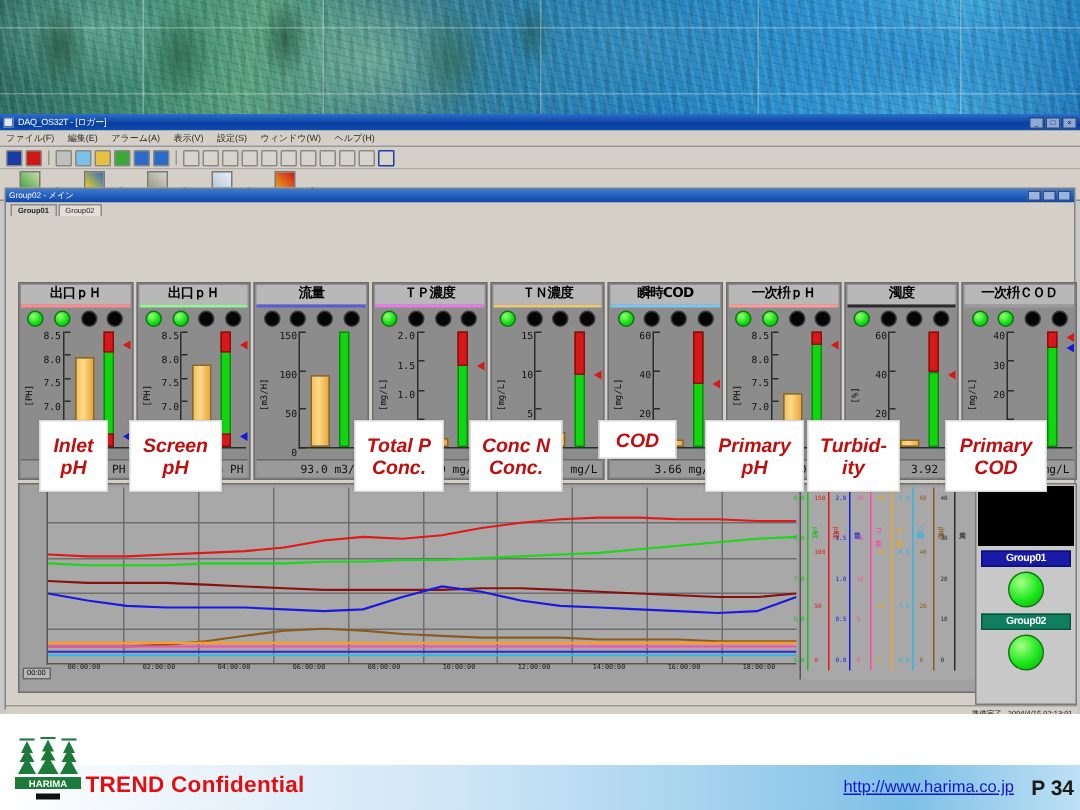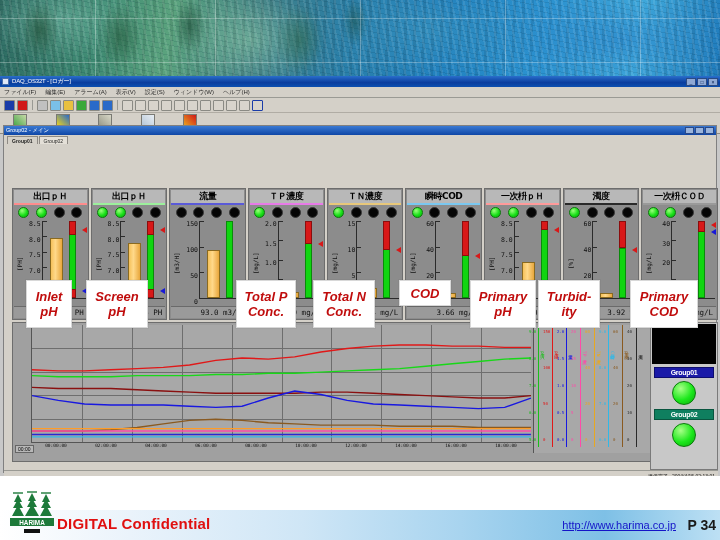--- a/index.html
+++ b/index.html
@@ -766,21 +766,21 @@
       </div>
       <div class="lbox" style="left: 86px; top: 2px; width: 62px; height: 48px;">
         <span>Screen</span>
         <span>pH</span>
       </div>
       <div class="lbox" style="left: 236px; top: 2px; width: 60px; height: 48px;">
         <span>Total P</span>
         <span>Conc.</span>
       </div>
       <div class="lbox" style="left: 313px; top: 2px; width: 62px; height: 48px;">
-        <span>Total N</span>
+        <span>Conc N</span>
         <span>Conc.</span>
       </div>
       <div class="lbox" style="left: 399px; top: 2px; width: 52px; height: 26px;">
         <span>COD</span>
       </div>
       <div class="lbox" style="left: 470px; top: 2px; width: 66px; height: 48px;">
         <span>Primary</span>
         <span>pH</span>
       </div>
       <div class="lbox" style="left: 538px; top: 2px; width: 62px; height: 48px;">
@@ -813,15 +813,15 @@
   <g stroke="#1d7a3a" stroke-width="1.4">
     <line x1="9" y1="3" x2="19" y2="3"></line>
       <line x1="23" y1="2" x2="33" y2="2"></line>
       <line x1="37" y1="3" x2="47" y2="3"></line>
   </g>
   <rect x="6" y="28" width="44" height="8" fill="#1d7a3a"></rect>
   <text x="28" y="34.6" font-family="Liberation Sans, sans-serif" font-size="6.4" font-weight="bold" fill="#ffffff" text-anchor="middle">HARIMA</text>
   <rect x="20" y="39" width="16" height="4" fill="#111"></rect>
 </svg>
 
-<div id="conf">DIGITAL Confidential</div>
+<div id="conf">TREND Confidential</div>
 <div id="url">http://www.harima.co.jp</div>
 <div id="pageno">P 34</div>
 
 </body></html>

